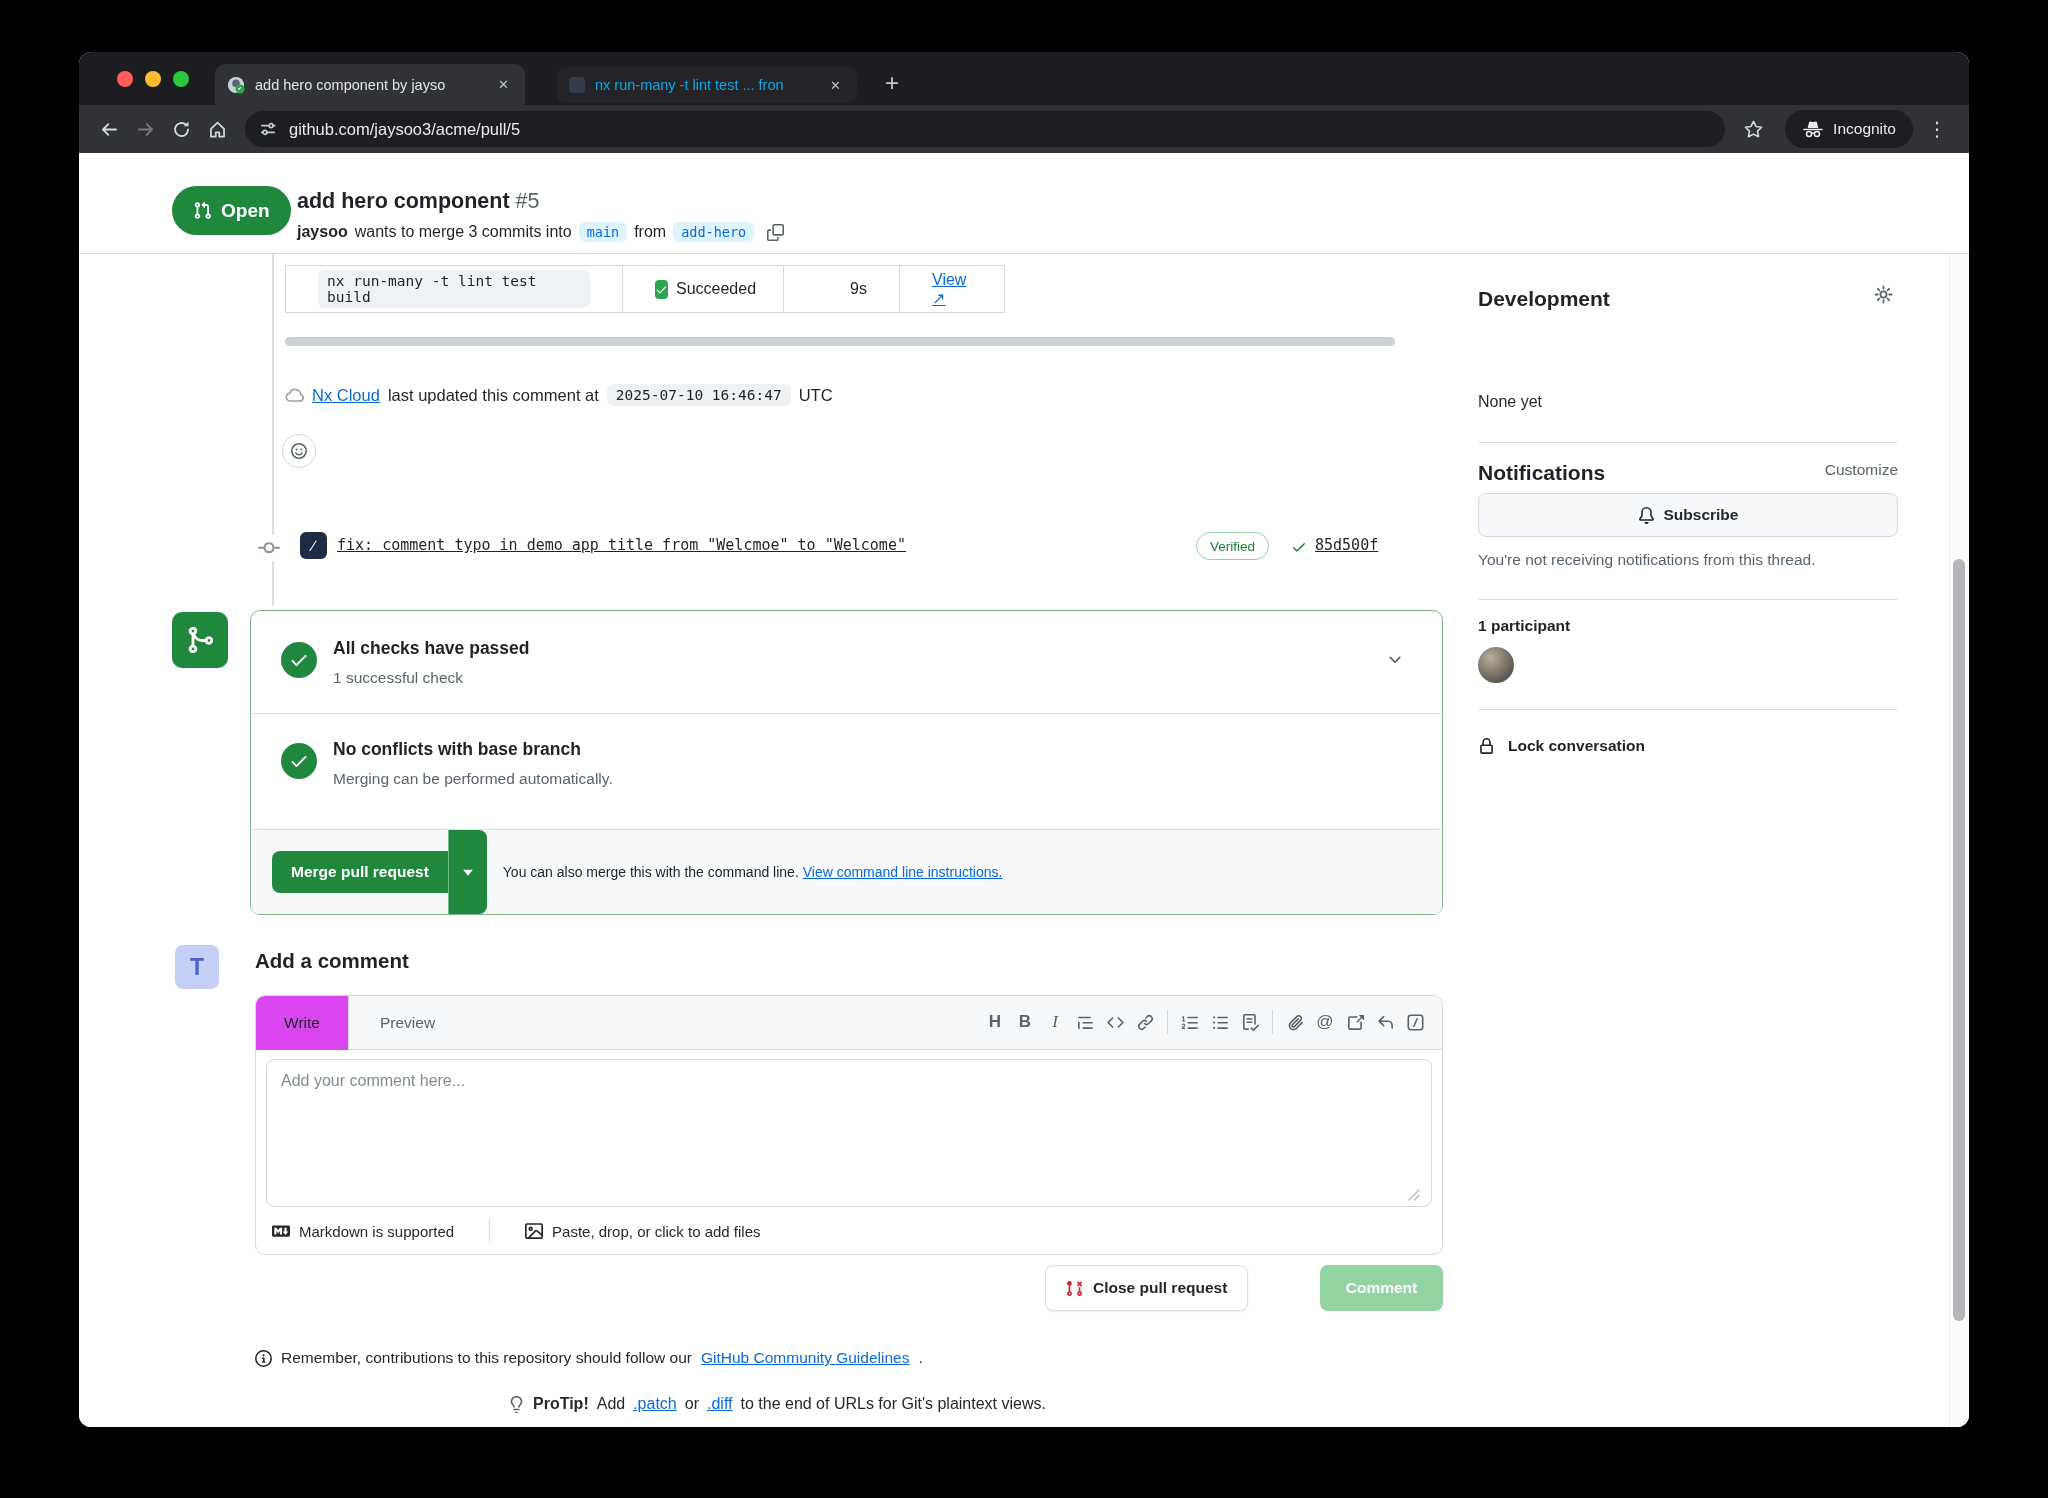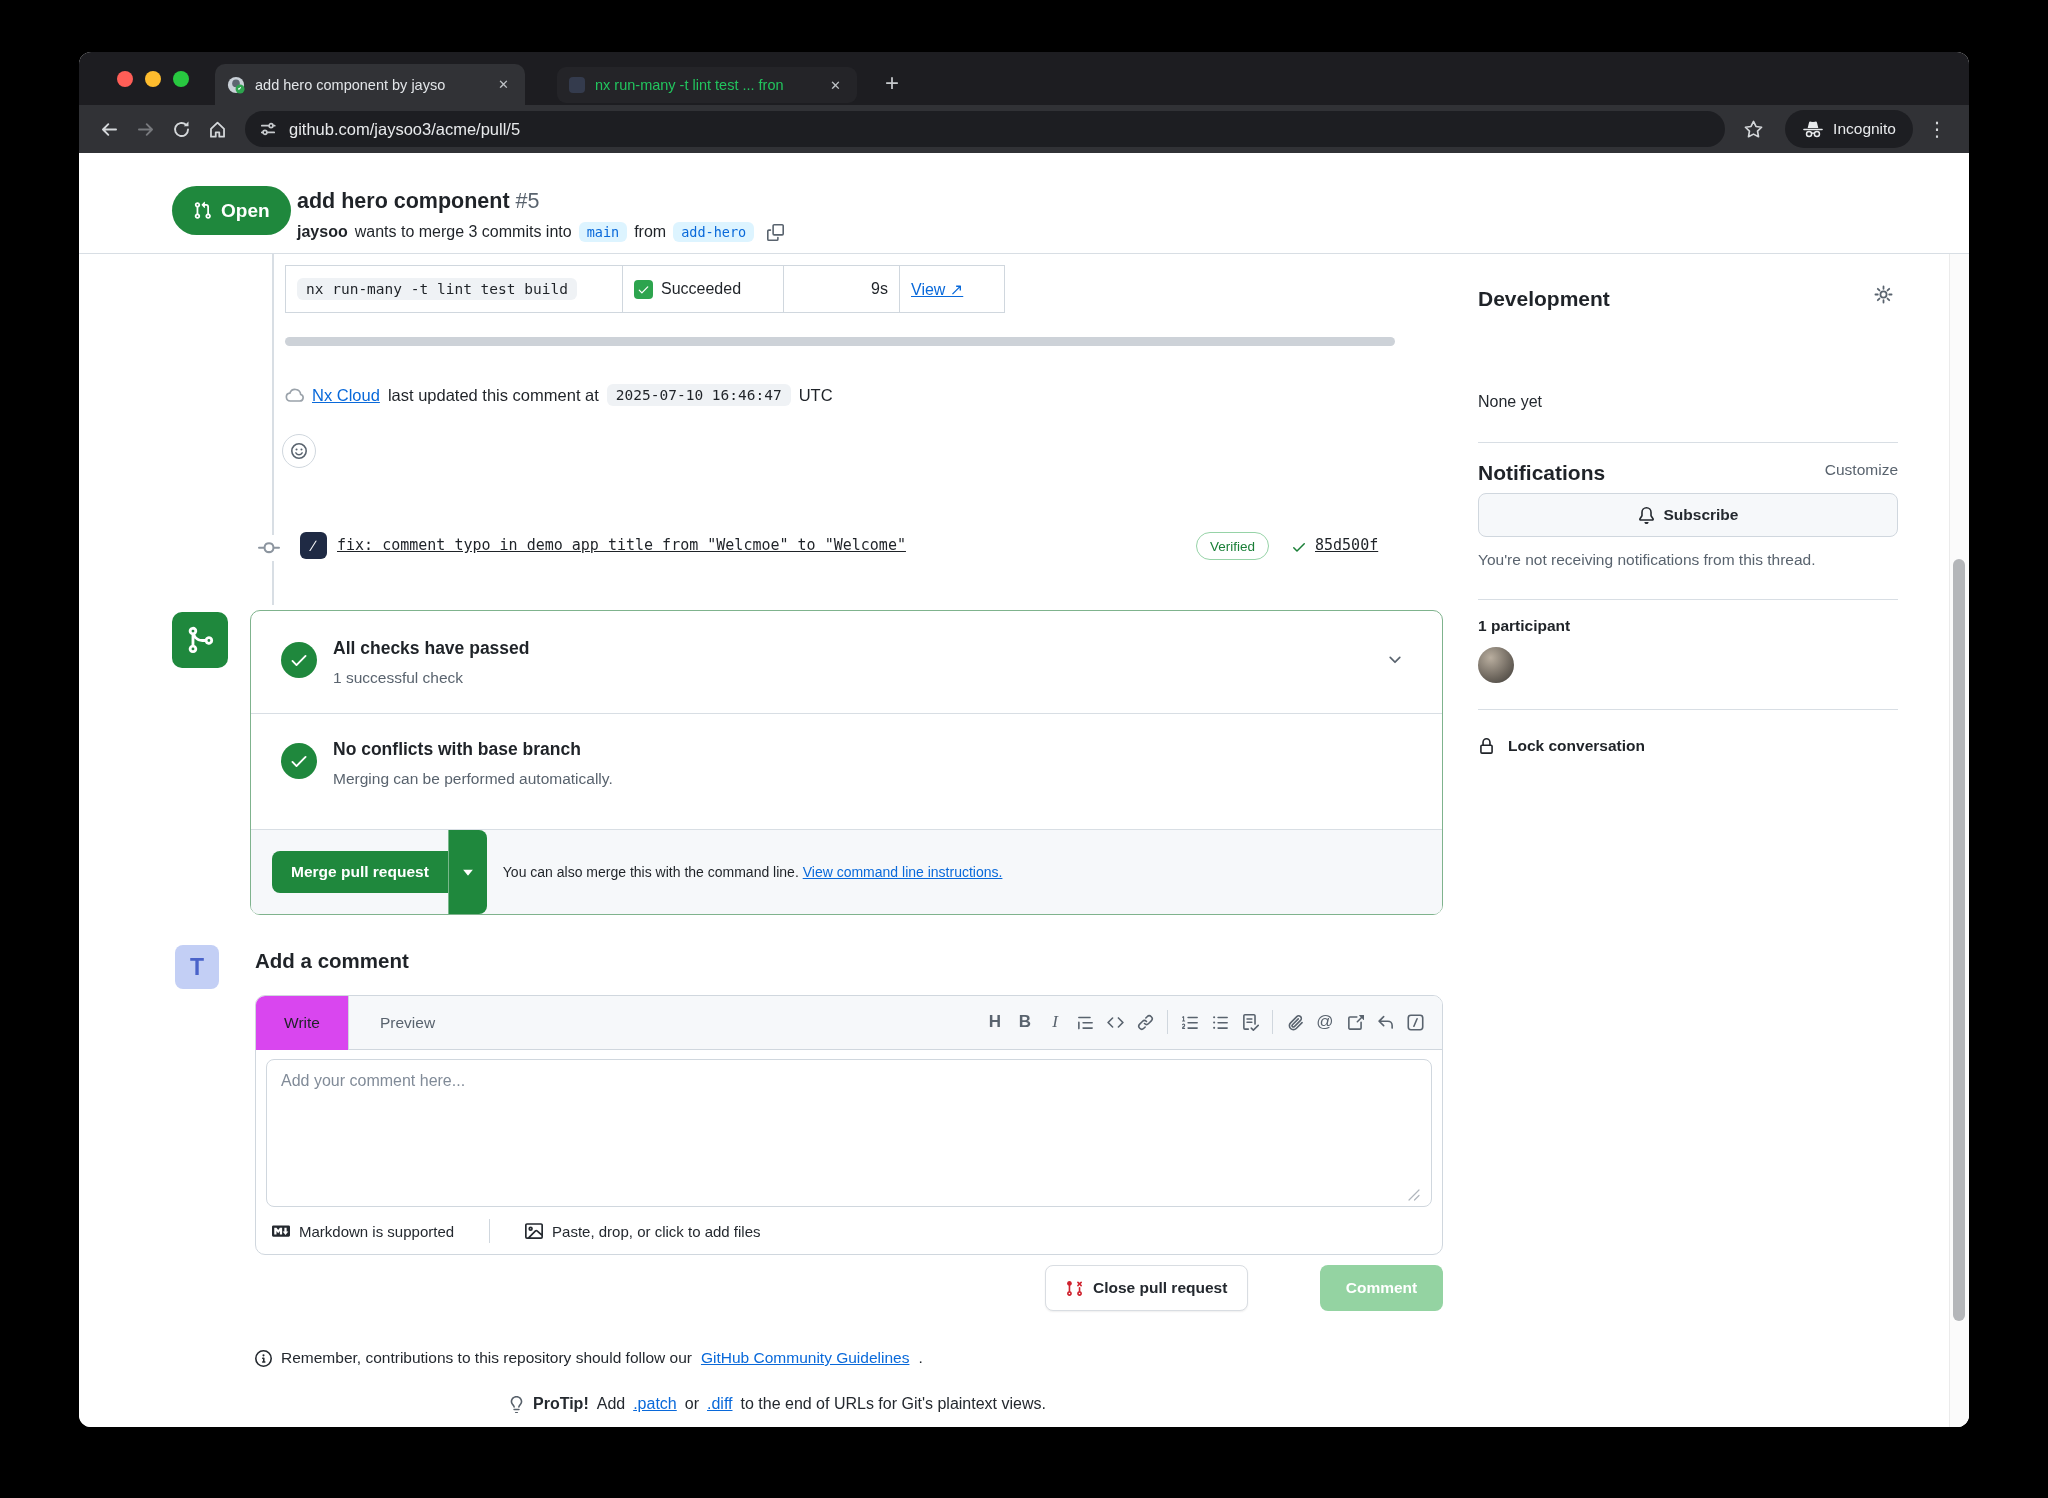--- a/index.html
+++ b/index.html
@@ -19,21 +19,21 @@
   .navic{width:36px;height:36px;display:flex;align-items:center;justify-content:center;color:#d4d7da}
   .urlpill{flex:1;height:36px;background:#1d1e22;border-radius:18px;display:flex;align-items:center;padding:0 14px;gap:12px;margin:0 10px;color:#e8eaec;font-size:16.5px}
   .incog{height:38px;border-radius:19px;background:#1d1e22;display:flex;align-items:center;gap:9px;padding:0 17px;color:#e8eaec;font-size:15.5px;margin-left:14px}
   .dots{color:#d4d7da;font-size:20px;padding:0 10px 0 14px}
   
   .page{position:absolute;top:101px;left:0;right:0;bottom:0;background:#fff;overflow:hidden}
   .sticky{position:absolute;left:0;top:0;width:100%;height:100px;background:#fff;border-bottom:1px solid #d8dee4;z-index:6}
   .openpill{position:absolute;left:93px;top:33px;height:49px;border-radius:25px;background:#1f883d;color:#fff;display:flex;align-items:center;gap:9px;padding:0 21px;font-size:19px;font-weight:bold}
   .branch{font-family:"DejaVu Sans Mono",monospace;font-size:13.5px;color:#0969da;background:#ddf4ff;border-radius:6px;padding:2px 8px}
   .tl-line{position:absolute;left:193px;top:100px;width:2px;height:352px;background:#d8dee4;z-index:1}
-  .ctc{height:46px;display:flex;align-items:center;padding:0 11px;border-left:1px solid #d0d7de;box-sizing:border-box}
+  .ctc{height:46px;display:flex;align-items:center;padding:0 32px;border-left:1px solid #d0d7de;box-sizing:border-box}
   .chip{background:#eff2f5;border-radius:6px;padding:3px 9px;font-size:14.5px}
   .okbox{width:19px;height:19px;background:#2da44e;border-radius:4px;color:#fff;display:flex;align-items:center;justify-content:center;margin-right:8px}
   .blue{color:#0969da;text-decoration:underline}
   .muted{color:#59636e}
   .circle-ok{width:36px;height:36px;border-radius:50%;background:#1f883d;color:#fff;display:flex;align-items:center;justify-content:center;position:absolute}
   .mbox{position:absolute;left:171px;top:457px;width:1193px;height:305px;border:1.5px solid #7fb38d;border-radius:10px;background:#fff;box-sizing:border-box;z-index:2}
   .mrow{position:relative}
   .mtitle{position:absolute;left:82px;font-size:17.5px;font-weight:bold;color:#1f2328}
   .msub{position:absolute;left:82px;font-size:15.5px;color:#59636e}
   .mfooter{position:absolute;left:0;right:0;bottom:0;height:85px;background:#f6f8fa;border-top:1px solid #d8dee4;display:flex;align-items:center;padding-left:21px;box-sizing:border-box;border-radius:0 0 8px 8px}
@@ -194,21 +194,21 @@
           <circle cx="8" cy="6.6" r="3.4" fill="#5d6670"></circle>
           <circle cx="11.6" cy="11.6" r="4" fill="#2da44e"></circle>
           <path fill="#fff" d="m9.7 11.6.9.9 2-2-.7-.7-1.3 1.3-.4-.4z"></path>
         </svg>
       <span class="tab-title">add hero component by jayso</span>
       <span class="tab-x">✕</span>
     </div>
 
     <div class="tab-inactive">
       <span style="width:16px;height:16px;border-radius:4px;background:#343b4d;flex:0 0 auto"></span>
-      <span class="tab-title" style="color:#22c55e">nx run-many -t lint test ... fron</span>
+      <span class="tab-title" style="color:#0ea5e9">nx run-many -t lint test ... fron</span>
       <span class="tab-x">✕</span>
     </div>
 
     <span style="position:absolute;left:806px;top:13px;color:#c6c9cc;font-size:24px;line-height:36px">+</span>
   </div>
 
   <div class="toolbar">
     <span class="navic">
         <svg width="19" height="19">
           <use href="#i-back"></use>

